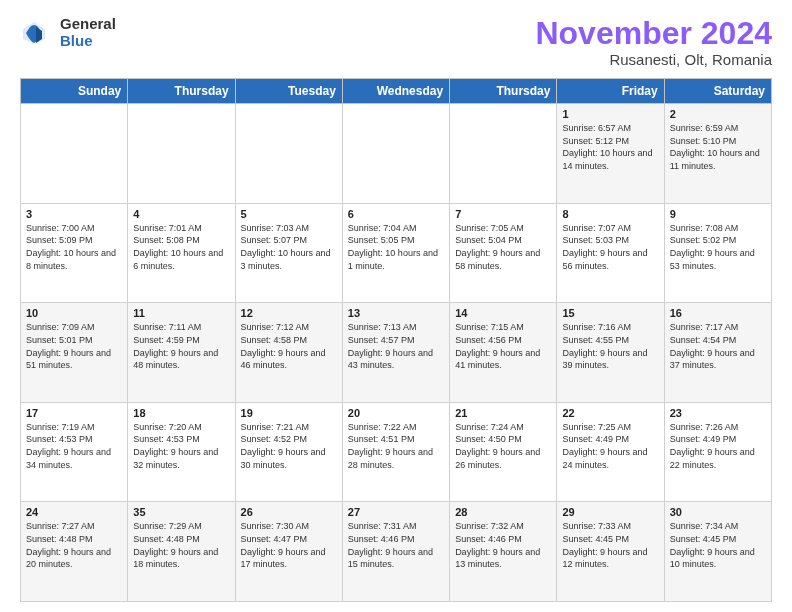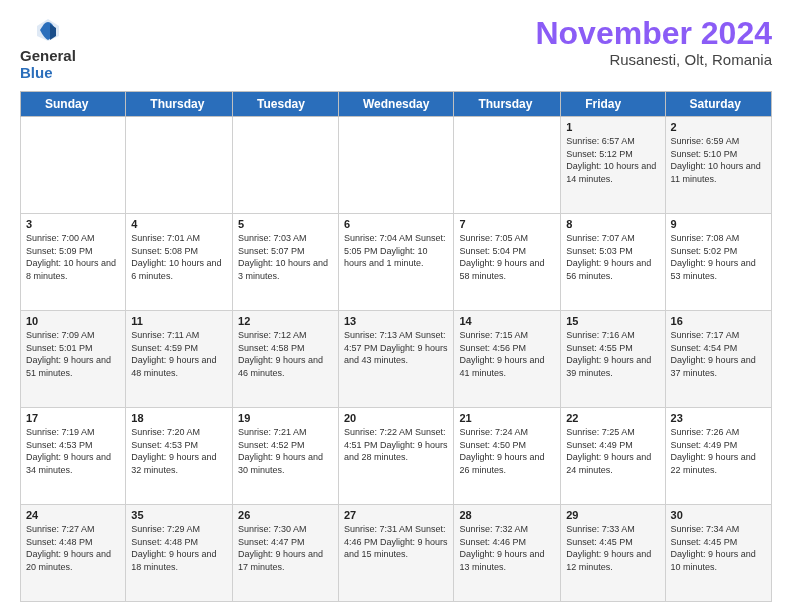--- a/index.html
+++ b/index.html
@@ -19,22 +19,21 @@
     }
     .top-section {
       display: flex;
       align-items: flex-start;
       justify-content: space-between;
       margin-bottom: 10px;
     }
     .logo {
       display: flex;
       align-items: center;
-      gap: 4px;
-      flex-direction: column;
+      gap: 12px;
     }
     .logo-text {
       font-size: 15px;
       font-weight: bold;
       line-height: 1.1;
     }
     .logo-general { color: #333; }
     .logo-blue { color: #2a6ebb; }
     .logo-icon {
       width: 28px;
@@ -56,22 +55,22 @@
     table {
       width: 100%;
       border-collapse: collapse;
       flex: 1;
     }
     thead tr th {
       background-color: #2a6ebb;
       color: #fff;
       font-size: 12px;
       font-weight: bold;
-      padding: 5px 24px;
-      text-align: left;
+      padding: 5px 6px;
+      text-align: right;
       border: 1px solid #c0c0c0;
     }
     tbody tr td {
       vertical-align: top;
       padding: 4px 5px;
       border: 1px solid #d0d0d0;
       font-size: 9.5px;
       color: #222;
       background: #fff;
       width: 14.28%;

